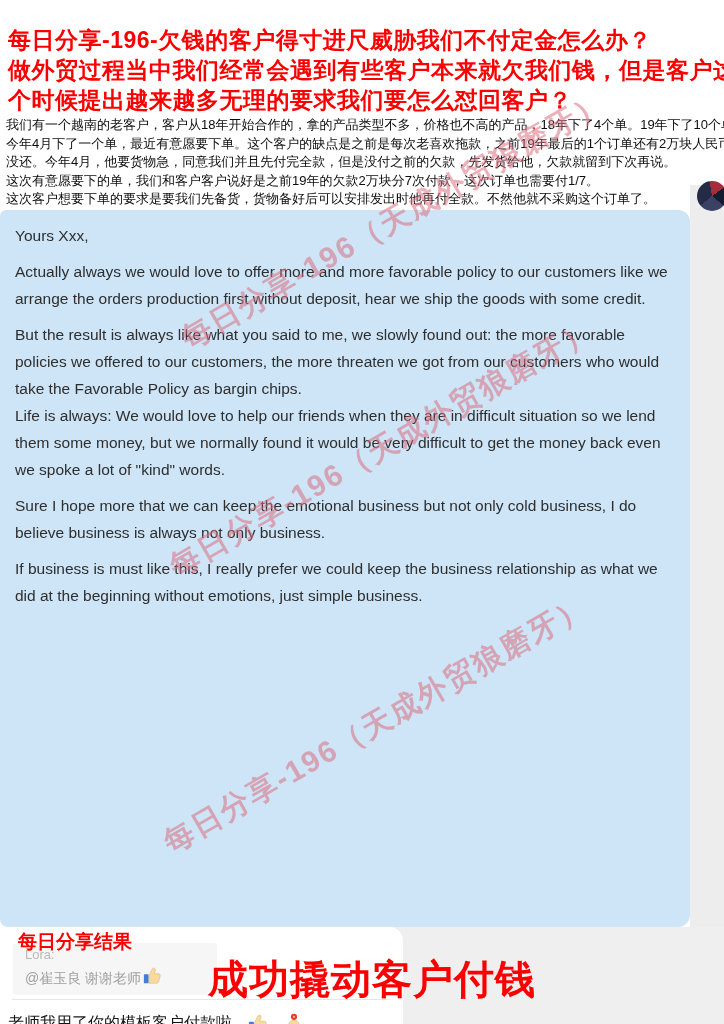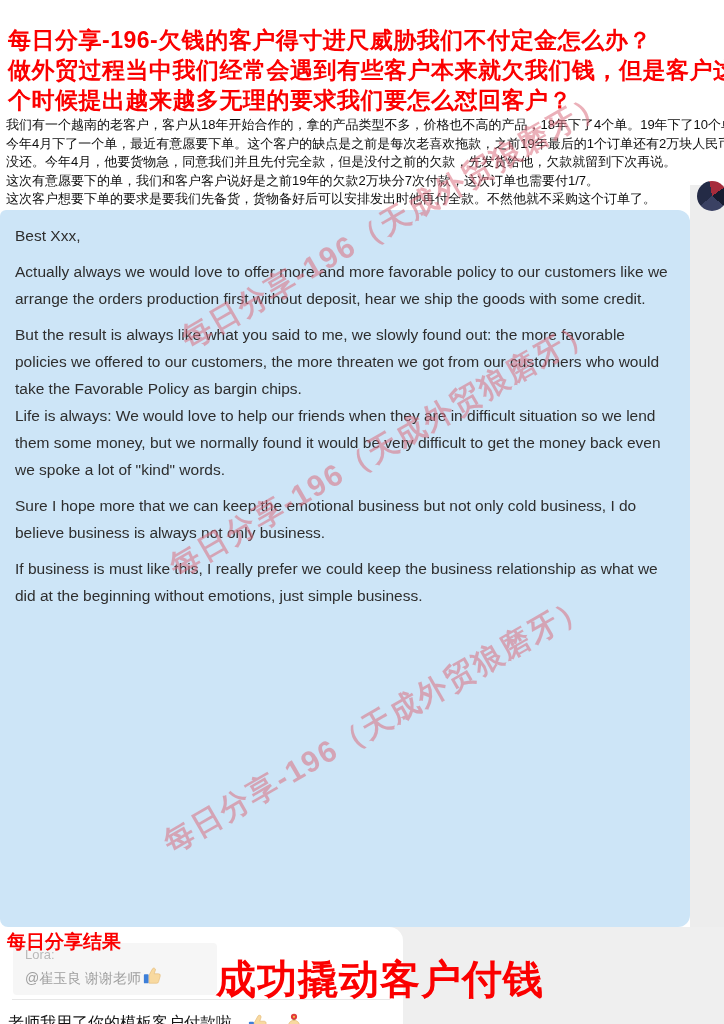--- a/index.html
+++ b/index.html
@@ -43,39 +43,39 @@
   
   .bottom-area {
     position:absolute; left:0; top:905px; width:724px; height:119px;
     background:#efefef; z-index:2;
   }
   .card {
     position:absolute; left:0; top:0; width:403px; height:144px;
     background:#ffffff; border-top-right-radius:14px;
   }
   .result-label {
-    position:absolute; left:7px; top:2px; color:#fb0000;
+    position:absolute; left:18px; top:2px; color:#fb0000;
     font-size:19px; font-weight:bold; z-index:3; white-space:nowrap;
   }
   .quote-box {
     position:absolute; left:13px; top:16px; background:#f6f6f6;
     border-radius:4px; padding:3px 12px 6px 12px; min-width:180px;
   }
   .quote-sender { color:#b9b9b9; font-size:13px; line-height:17px; }
   .quote-line {
     display:flex; align-items:center; gap:2px; margin-top:3px;
     color:#9e9e9e; font-size:14px; line-height:18px; white-space:nowrap;
   }
   .divider { position:absolute; left:12px; top:72px; width:378px; height:1px; background:#e7e7e7; }
   .message {
     position:absolute; left:8px; top:86px; display:flex; 
     gap:16px; color:#141414; font-size:16px; white-space:nowrap;
   }
   .highlight {
-    position:absolute; left:216px; top:930px; z-index:4;
+    position:absolute; left:208px; top:930px; z-index:4;
     color:#fb0000; font-size:40px; font-weight:bold; letter-spacing:1px;
     white-space:nowrap;
   }
   
   .wm {
     position:absolute; z-index:6; pointer-events:none;
     color:rgba(219,112,128,0.55); font-size:30px; font-weight:bold;
     letter-spacing:2px; white-space:nowrap; transform:rotate(-30deg);
   }
   .wm1 { left:152px; top:178px; }
@@ -105,21 +105,21 @@
     <div>没还。今年4月，他要货物急，同意我们并且先付完全款，但是没付之前的欠款，先发货给他，欠款就留到下次再说。</div>
     <div>这次有意愿要下的单，我们和客户客户说好是之前19年的欠款2万块分7次付款，这次订单也需要付1/7。</div>
     <div>这次客户想要下单的要求是要我们先备货，货物备好后可以安排发出时他再付全款。不然他就不采购这个订单了。</div>
   </div>
 
   <div class="right-col">
     <div class="avatar"></div>
   </div>
 
   <div class="bubble">
-    <p>Best Xxx,</p>
+    <p>Yours Xxx,</p>
     <p>Actually always we would love to offer more and more favorable policy to our customers like we arrange the orders production first without deposit, hear we ship the goods with some credit.</p>
     <p>But the result is always like what you said to me, we slowly found out: the more favorable policies we offered to our customers, the more threaten we got from our customers who would take the Favorable Policy as bargin chips.
 Life is always: We would love to help our friends when they are in difficult situation so we lend them some money, but we normally found it would be very difficult to get the money back even we spoke a lot of "kind" words.</p>
     <p>Sure I hope more that we can keep the emotional business but not only cold business, I do believe business is always not only business.</p>
     <p>If business is must like this, I really prefer we could keep the business relationship as what we did at the beginning without emotions, just simple business.</p>
   </div>
 
   <div class="bottom-area">
     <div class="card">
       <div class="quote-box">

